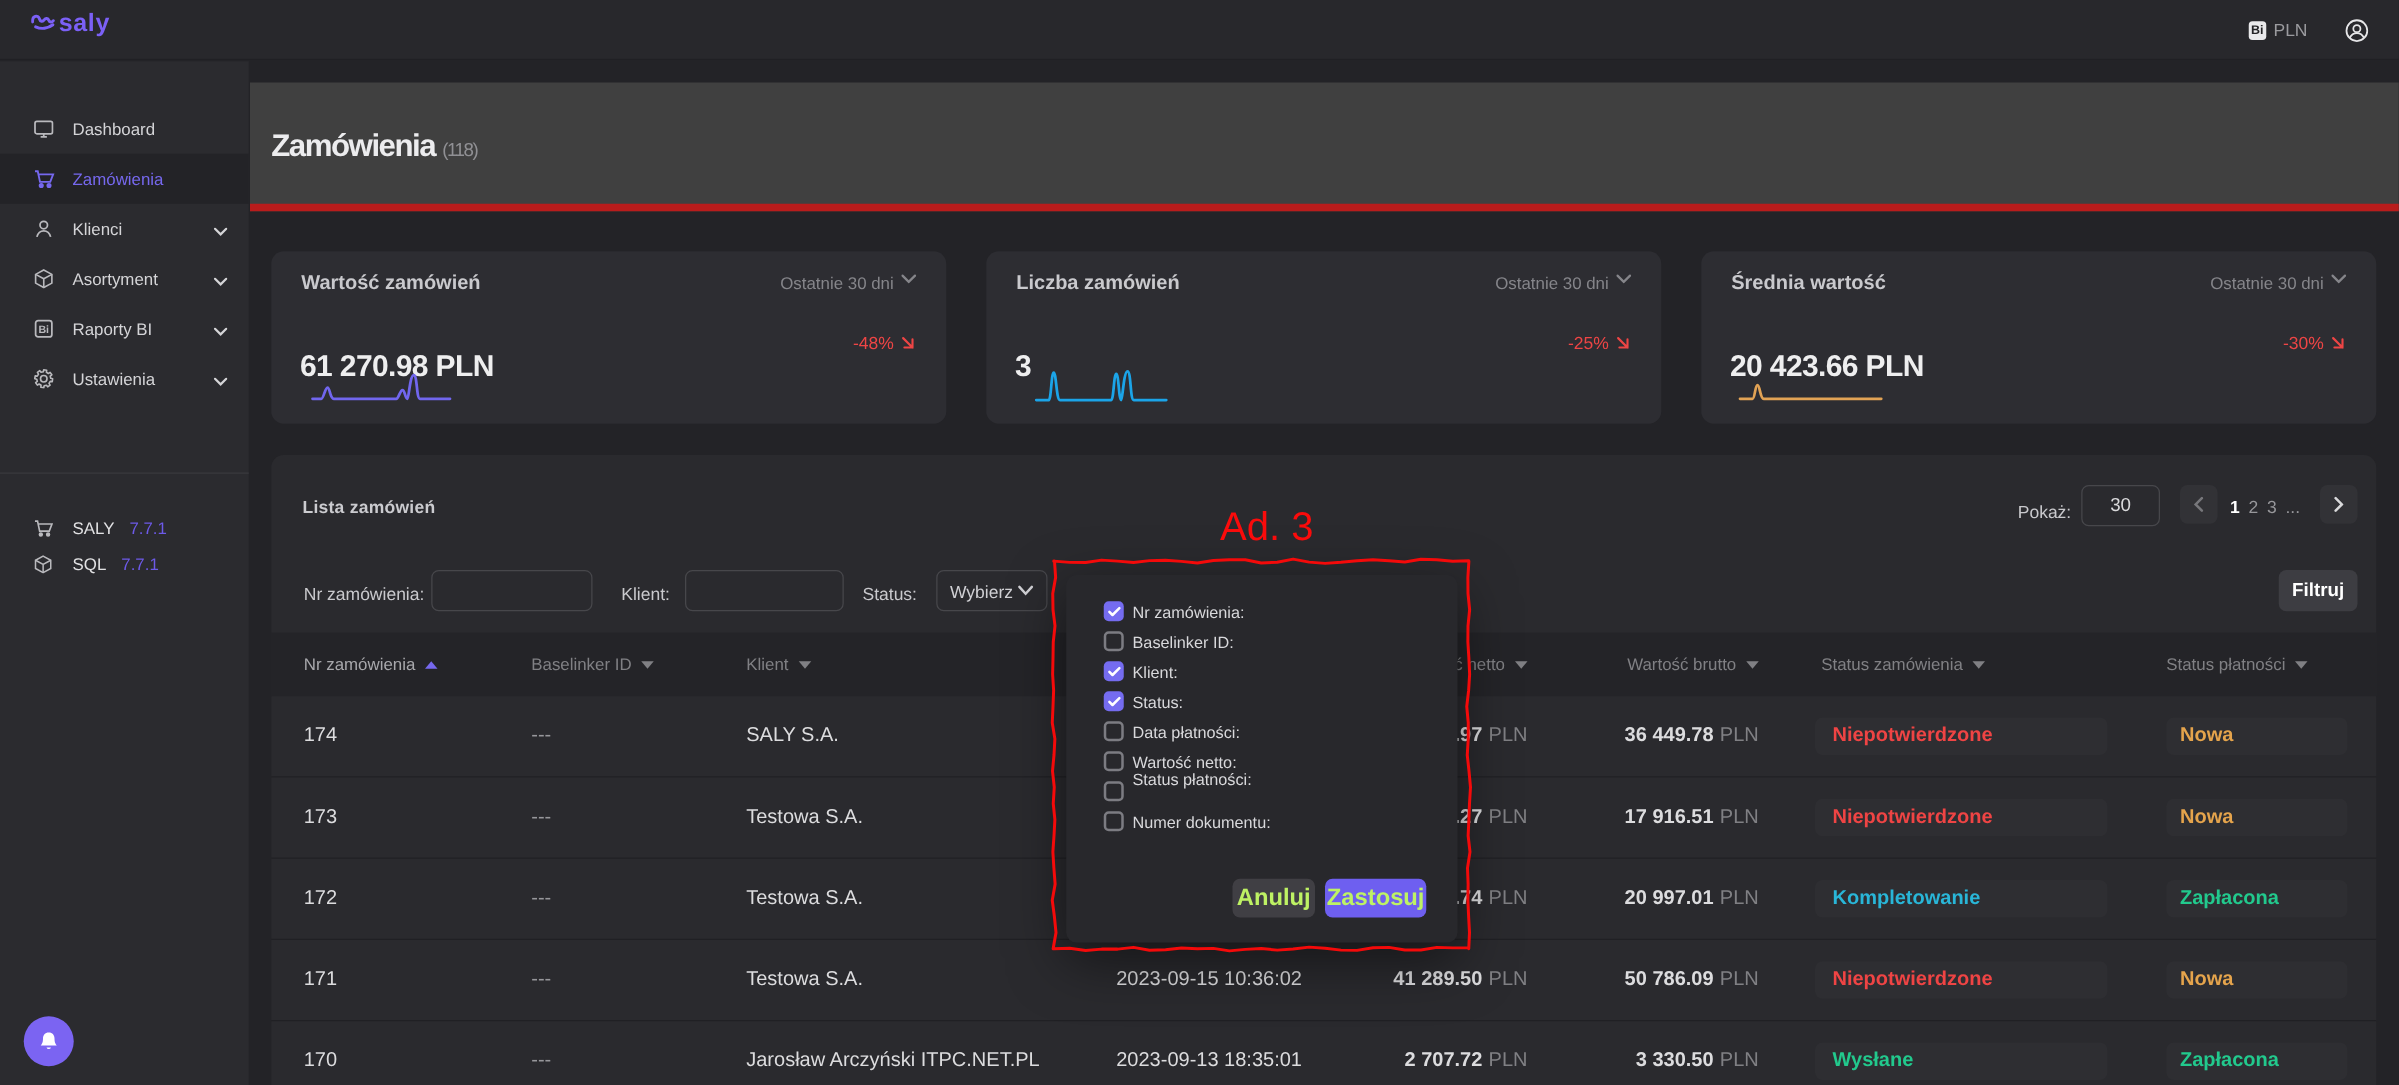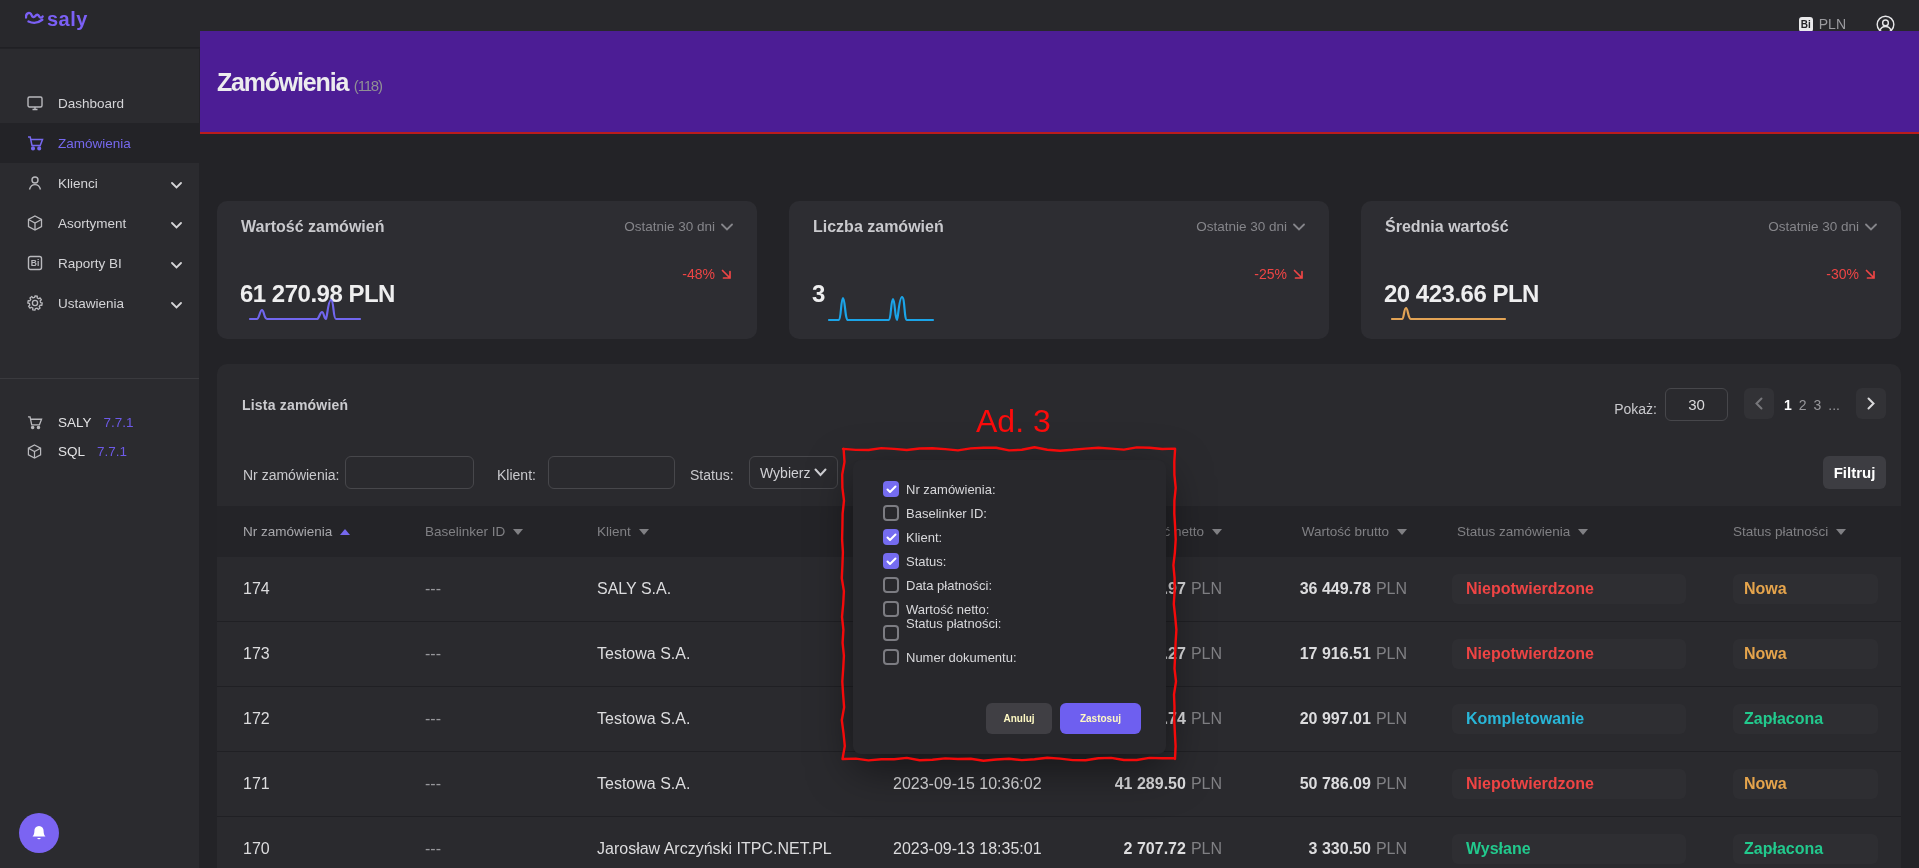--- a/index.html
+++ b/index.html
@@ -17,27 +17,27 @@
 .mitem { position:relative; height:40px; display:flex; align-items:center; padding-left:27px; color:#d4d4d7; font-size:13.5px; }
 .mitem .ic { width:16px; height:16px; margin-right:15px; flex:0 0 16px; }
 .mitem.active { background:#232327; color:#7668ee; }
 .mitem .chev { position:absolute; right:17px; top:14px; }
 #side-foot { position:absolute; left:0; top:329px; width:199px; border-top:1px solid #3a3a3e; }
 .fitem { height:29px; display:flex; align-items:center; padding-left:27px; font-size:13.5px; color:#e2e2e4; }
 .fitem .ic { width:16px; height:16px; margin-right:15px; flex:0 0 16px; }
 .fitem .ver { color:#6d5ae8; margin-left:12px; }
 #bell { position:absolute; left:19px; top:764px; width:40px; height:40px; border-radius:50%; background:#7b64f2; display:flex; align-items:center; justify-content:center; }
 
-#pagehead { position:absolute; left:200px; top:31px; width:1719px; height:103px; background:#4c1d95; border-bottom:2px solid #b91c1c; }
+#pagehead { position:absolute; left:200px; top:66px; width:1719px; height:103px; background:#404040; border-bottom:6px solid #b91c1c; }
 #pagehead h1 { position:absolute; left:17px; top:37px; font-size:25px; letter-spacing:-1.2px; color:#ececee; font-weight:bold; }
 #pagehead .cnt { font-size:15px; color:#909094; font-weight:normal; }
 
 .card { position:absolute; top:201px; width:540px; height:138px; background:#2d2d32; border-radius:10px; }
 .card .ttl { position:absolute; left:24px; top:17px; font-size:16px; color:#c9c9cd; font-weight:bold; }
-.card .rng { position:absolute; right:24px; top:18px; font-size:13.5px; color:#85858a; display:flex; align-items:center; gap:6px; }
+.card .rng { position:absolute; right:24px; top:18px; font-size:13.5px; color:#85858a; display:flex; gap:6px; }
 .card .big { position:absolute; left:23px; top:59px; font-size:24px; letter-spacing:-0.5px; color:#eeeeef; font-weight:bold;margin-top:20px; }
 .card .pct { position:absolute; right:24px; top:65px; font-size:14px; color:#ee4545; display:flex; align-items:center; gap:5px; }
 .card .spark { position:absolute; left:24px; top:92px; }
 
 #panel { position:absolute; left:217px; top:364px; width:1684px; height:504px; background:#2a2a2e; border-radius:10px 10px 0 0; }
 #panel .phead { position:absolute; left:0; top:0; width:100%; height:82px; }
 #panel .ptitle { position:absolute; left:25px; top:33px; font-size:14px; color:#cbcbcf; font-weight:bold; letter-spacing:0.2px; }
 .pgz { position:absolute; top:24px; height:33px; display:flex; align-items:center; }
 .inputbox { border:1px solid #47474b; border-radius:6px; background:transparent; color:#d9d9db; }
 .navbtn { width:30px; height:31px; border-radius:6px; background:#323236; display:flex; align-items:center; justify-content:center; }
@@ -59,21 +59,21 @@
 .st-gray { color:#ef4444; font-weight:bold; }
 .st-cyan { color:#29b6d8; font-weight:bold; }
 .st-green { color:#22c98d; font-weight:bold; }
 .st-orange { color:#e5a44c; font-weight:bold; }
 
 #modal { position:absolute; left:853px; top:460px; width:313px; height:294px; background:#28282c; border-radius:8px; box-shadow:0 14px 44px rgba(0,0,0,0.5); }
 .ck { position:absolute; left:30px; width:16px; height:16px; border-radius:4px; }
 .ck.on { background:#756cf0; }
 .ck.off { border:2px solid #7c7c82; }
 .cklbl { position:absolute; left:53px; font-size:13px; color:#d8d8db; }
-.mbtn { position:absolute; height:31px; border-radius:6px; font-size:10px; font-weight:bold; color:#fef9c3; display:flex; align-items:center; justify-content:center; }
+.mbtn { position:absolute; height:31px; border-radius:6px; font-size:19px; font-weight:bold; color:#bef264; display:flex; align-items:center; justify-content:center; }
 
 #ad3 { position:absolute; left:976px; top:403px; font-size:32px; color:#fb0b0b; }
 </style>
 </head>
 <body>
 <div id="topbar">
   <div id="logo">
     <svg width="21" height="24" viewBox="0 0 21 24" style="margin-right:1px">
       <path d="M1 10.5 C0.6 5.5 5.5 4.5 6.5 8 C7.2 10.4 9.2 10.6 10.4 8.8 C11.5 7.2 13.4 7.4 14 9.2 C14.6 11 16.6 11 17.6 9.6" stroke="#7b60f6" stroke-width="2.4" fill="none" stroke-linecap="round"></path>
       <path d="M3.5 14.5 C8 16.6 13.5 15.8 17.3 12.8" stroke="#7b60f6" stroke-width="2.4" fill="none" stroke-linecap="round"></path>

